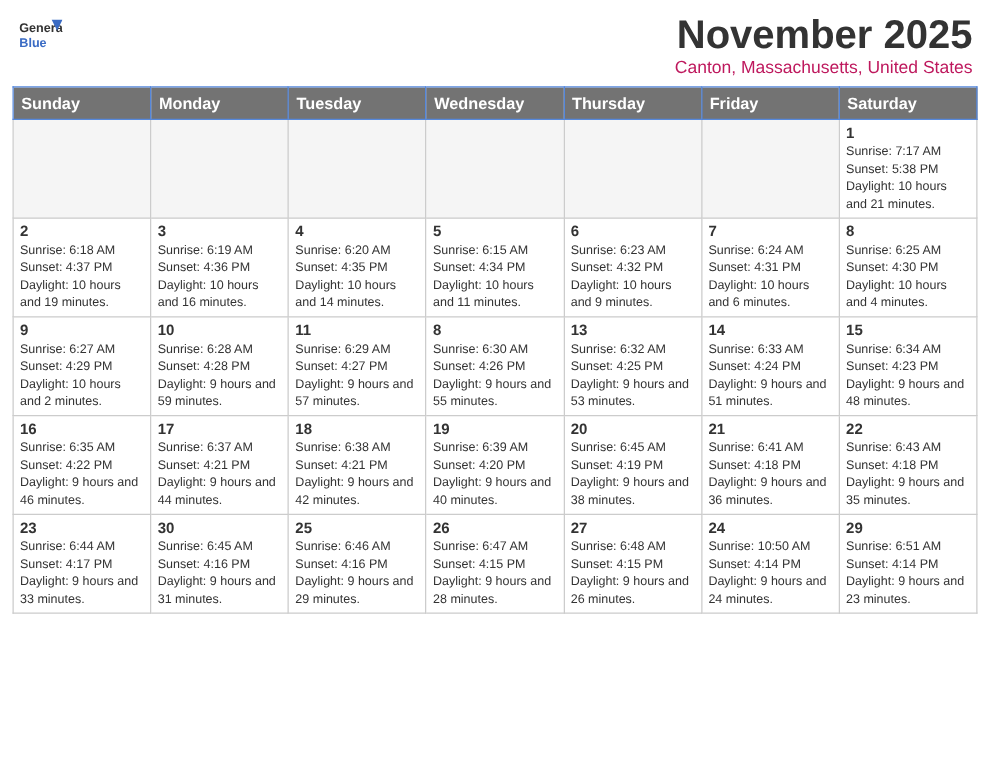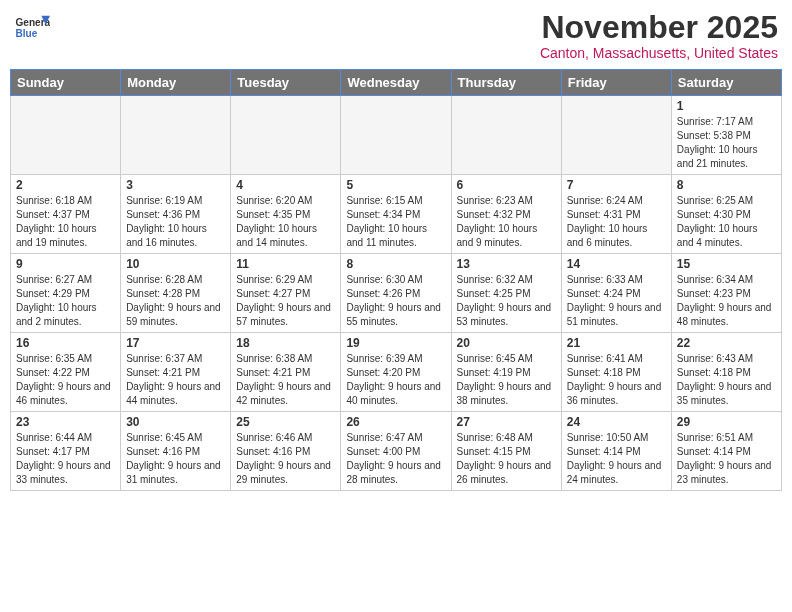--- a/index.html
+++ b/index.html
@@ -275,21 +275,21 @@
         </td>
         <td>
           <span class="day-number">25</span>
           <div class="day-info">Sunrise: 6:46 AM
 Sunset: 4:16 PM
 Daylight: 9 hours and 29 minutes.</div>
         </td>
         <td>
           <span class="day-number">26</span>
           <div class="day-info">Sunrise: 6:47 AM
-Sunset: 4:00 PM
+Sunset: 4:15 PM
 Daylight: 9 hours and 28 minutes.</div>
         </td>
         <td>
           <span class="day-number">27</span>
           <div class="day-info">Sunrise: 6:48 AM
 Sunset: 4:15 PM
 Daylight: 9 hours and 26 minutes.</div>
         </td>
         <td>
           <span class="day-number">24</span>

